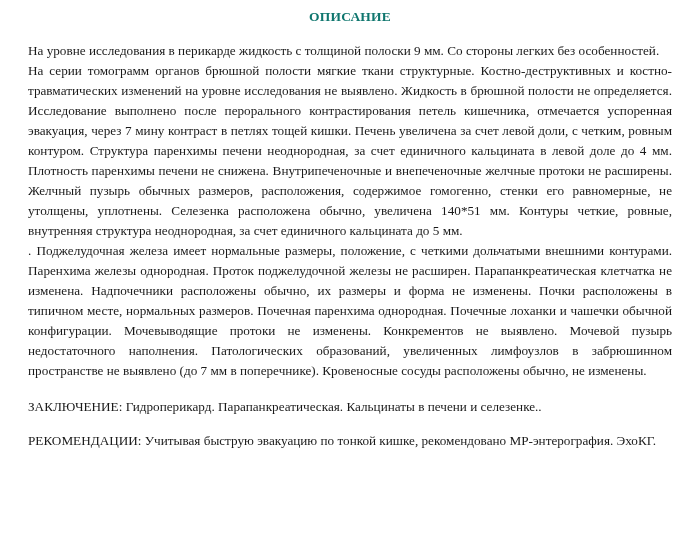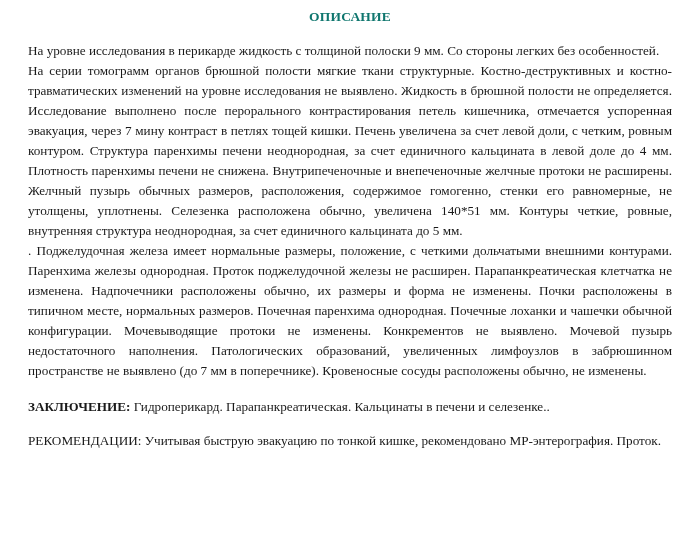--- a/index.html
+++ b/index.html
@@ -60,21 +60,21 @@
 
   .gap-before {
     margin-top: 16px !important;
   }
 
   .gap-before-small {
     margin-top: 14px !important;
   }
 
   .strong-head {
-    font-weight: bold;
+    font-weight: normal;
   }
 
   
   .lastline-natural {
     text-align-last: left;
   }
 </style>
 </head>
 <body>
 
@@ -85,16 +85,16 @@
   <div class="body-block">
 
     <p class="para lastline-natural">На уровне исследования в перикарде жидкость с толщиной полоски 9 мм. Со стороны легких без особенностей.</p>
 
     <p class="para lastline-natural">На серии томограмм органов брюшной полости мягкие ткани структурные. Костно-деструктивных и костно-травматических изменений на уровне исследования не выявлено. Жидкость в брюшной полости не определяется. Исследование выполнено после перорального контрастирования петель кишечника, отмечается успоренная эвакуация, через 7 мину контраст в петлях тощей кишки. Печень увеличена за счет левой доли, с четким, ровным контуром. Структура паренхимы печени неоднородная, за счет единичного кальцината в левой доле до 4 мм.  Плотность паренхимы печени не снижена. Внутрипеченочные и внепеченочные желчные протоки не расширены. Желчный пузырь обычных размеров, расположения, содержимое гомогенно, стенки его равномерные, не утолщены, уплотнены. Селезенка расположена обычно, увеличена 140*51 мм. Контуры четкие, ровные, внутренняя структура неоднородная, за счет единичного кальцината до 5 мм.</p>
 
     <p class="para lastline-natural">. Поджелудочная железа имеет нормальные размеры, положение, с четкими дольчатыми внешними контурами. Паренхима железы однородная. Проток поджелудочной железы не расширен. Парапанкреатическая клетчатка не изменена. Надпочечники расположены обычно, их размеры и форма не изменены. Почки расположены в типичном месте, нормальных размеров. Почечная паренхима однородная. Почечные лоханки и чашечки обычной конфигурации. Мочевыводящие протоки не изменены. Конкрементов не выявлено. Мочевой пузырь недостаточного наполнения. Патологических образований, увеличенных лимфоузлов в забрюшинном пространстве не выявлено (до 7 мм в поперечнике). Кровеносные сосуды расположены обычно, не изменены.</p>
 
     <p class="para gap-before lastline-natural"><span class="strong-head">ЗАКЛЮЧЕНИЕ:</span><span> Гидроперикард. Парапанкреатическая. Кальцинаты в печени и селезенке..</span></p>
 
-    <p class="para gap-before-small lastline-natural"><span>РЕКОМЕНДАЦИИ:</span><span> Учитывая быструю эвакуацию по тонкой кишке, рекомендовано МР-энтерография. Проток.</span></p>
+    <p class="para gap-before-small lastline-natural"><span>РЕКОМЕНДАЦИИ:</span><span> Учитывая быструю эвакуацию по тонкой кишке, рекомендовано МР-энтерография. ЭхоКГ.</span></p>
 
   </div>
 </div>
 
 </body></html>

